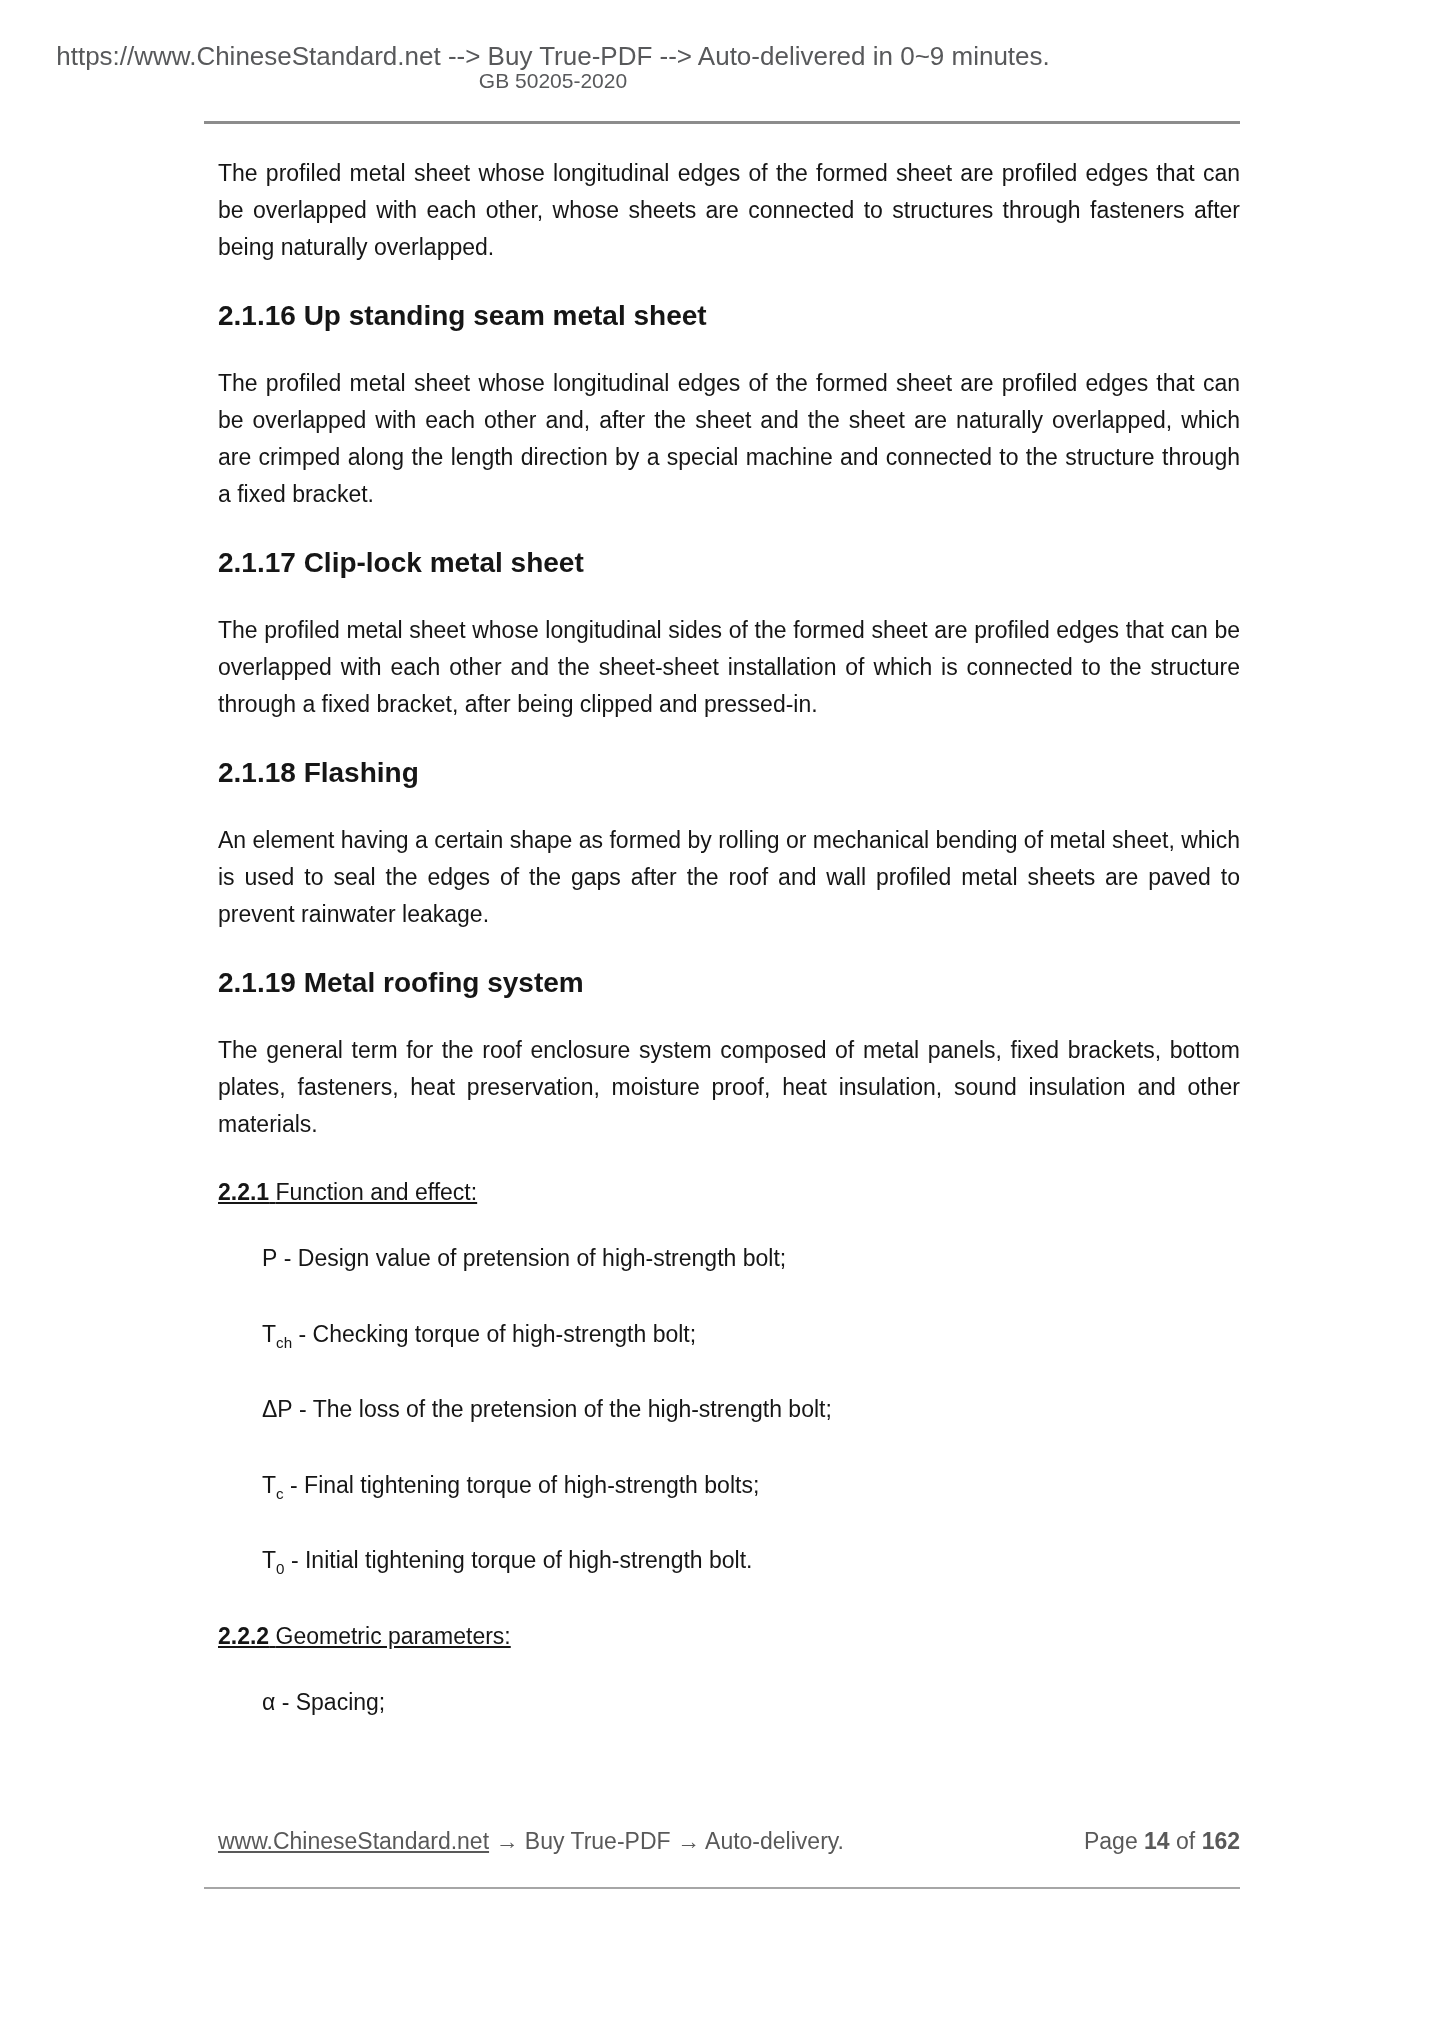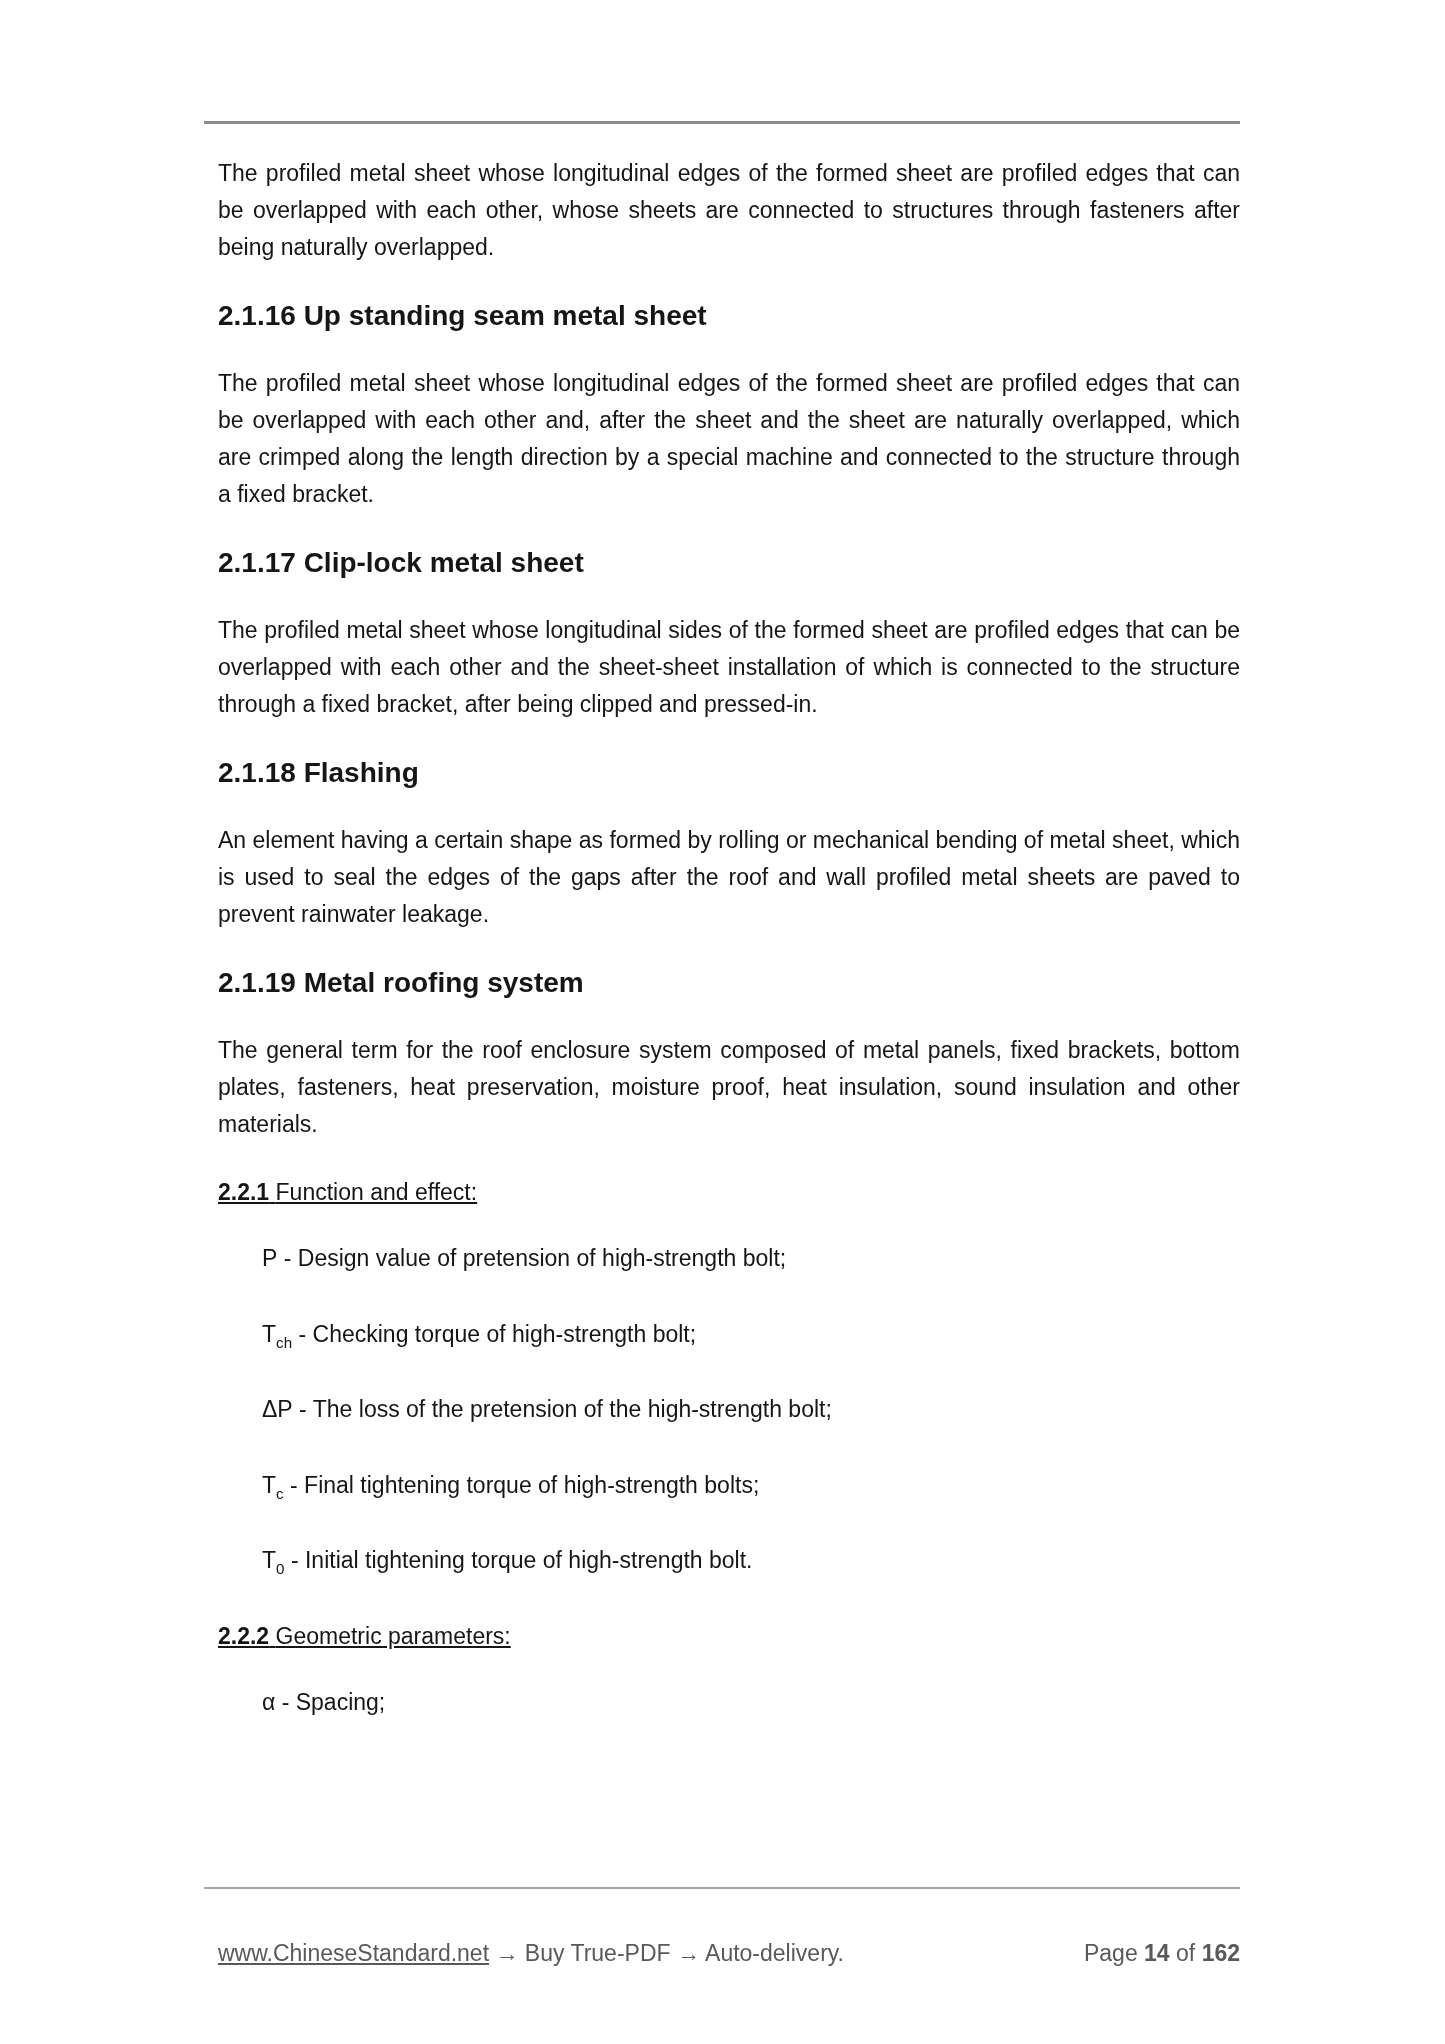--- a/index.html
+++ b/index.html
@@ -66,21 +66,21 @@
   .footer-rule {
     position: absolute;
     top: 1887px;
     left: 204px;
     width: 1036px;
     height: 2px;
     background: #a6a6a6;
   }
   .footer-row {
     position: absolute;
-    top: 1936px;
+    top: 1824px;
     left: 218px;
     width: 1022px;
     display: flex;
     justify-content: space-between;
     align-items: flex-end;
     color: #595959;
     font-size: 23px;
     line-height: 34px;
   }
   .footer-link {
@@ -88,20 +88,24 @@
     text-decoration: underline;
     cursor: pointer;
   }
   .footer-page b { font-weight: bold; }
 </style>
 </head>
 <body>
 
 <div class="page">
 
+  <div class="header">
+    <div class="header-url">https://www.ChineseStandard.net --&gt; Buy True-PDF --&gt; Auto-delivered in 0~9 minutes.</div>
+    <div class="header-code">GB 50205-2020</div>
+  </div>
   <div class="header-rule"></div>
 
   <div class="content">
 
     <p class="para">The profiled metal sheet whose longitudinal edges of the formed sheet are profiled edges that can be overlapped with each other, whose sheets are connected to structures through fasteners after being naturally overlapped.</p>
 
     <p class="h3">2.1.16 Up standing seam metal sheet</p>
     <p class="para">The profiled metal sheet whose longitudinal edges of the formed sheet are profiled edges that can be overlapped with each other and, after the sheet and the sheet are naturally overlapped, which are crimped along the length direction by a special machine and connected to the structure through a fixed bracket.</p>
 
     <p class="h3">2.1.17 Clip-lock metal sheet</p>

